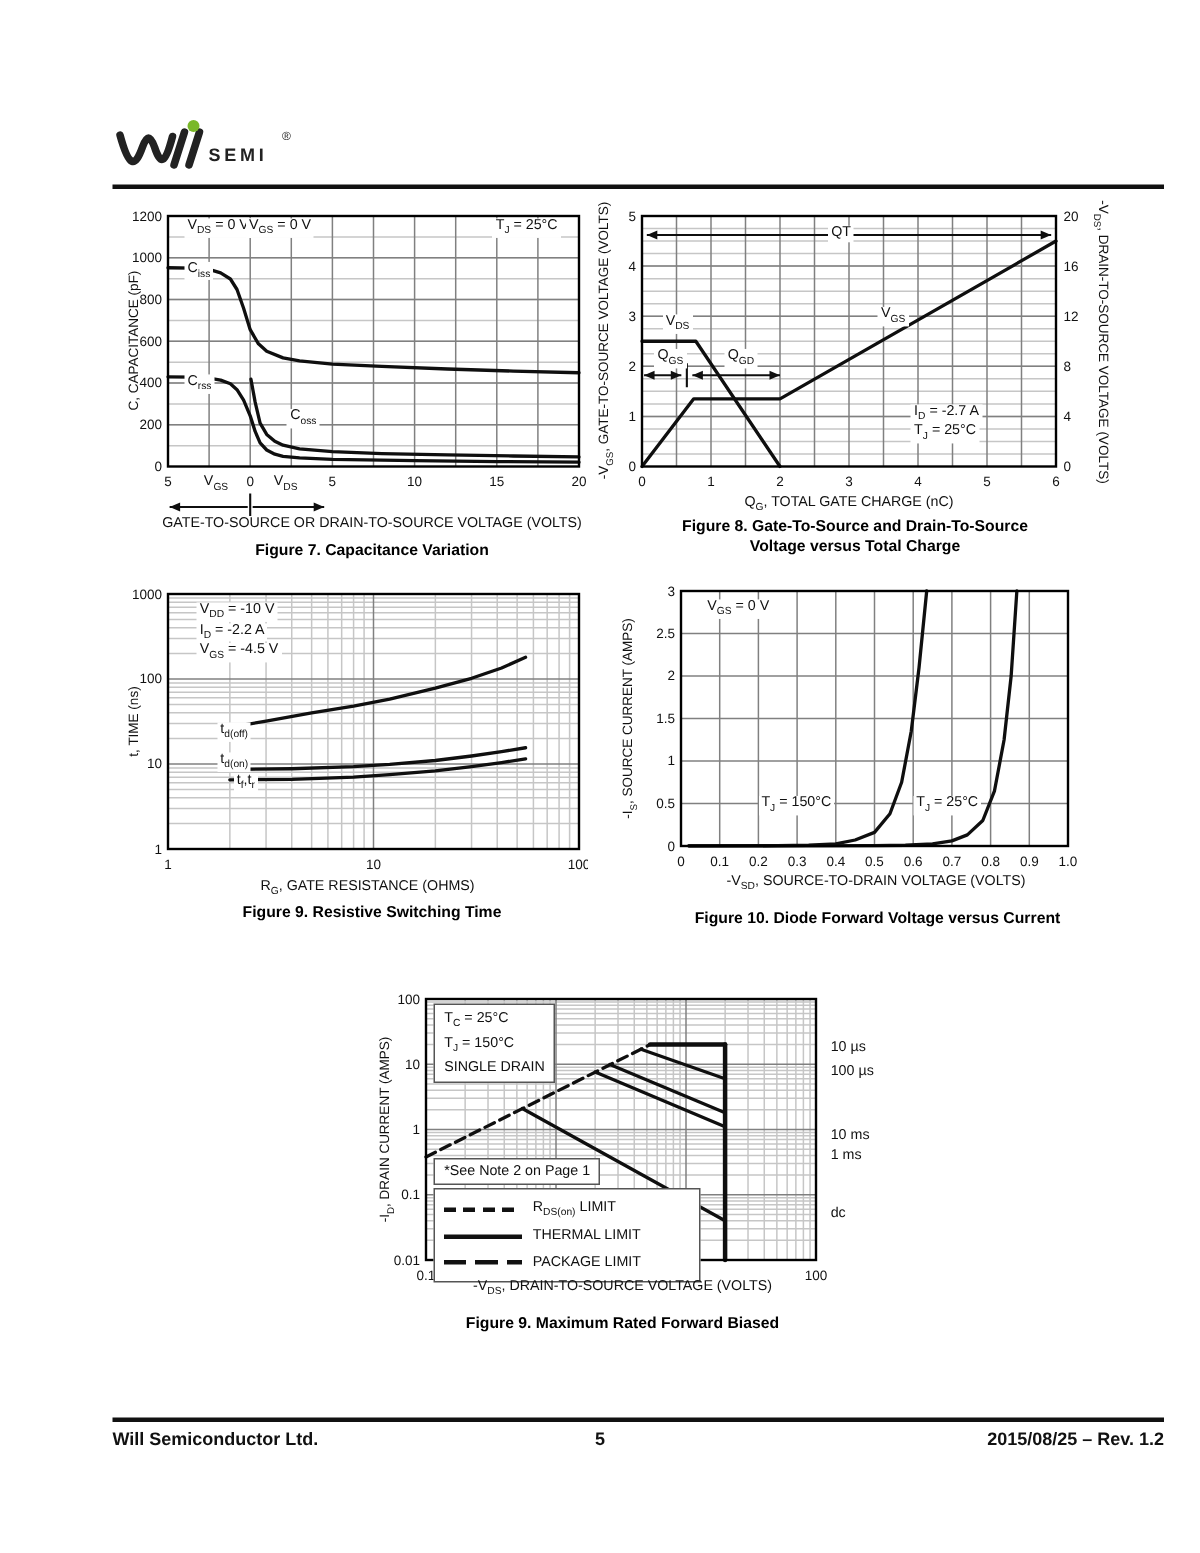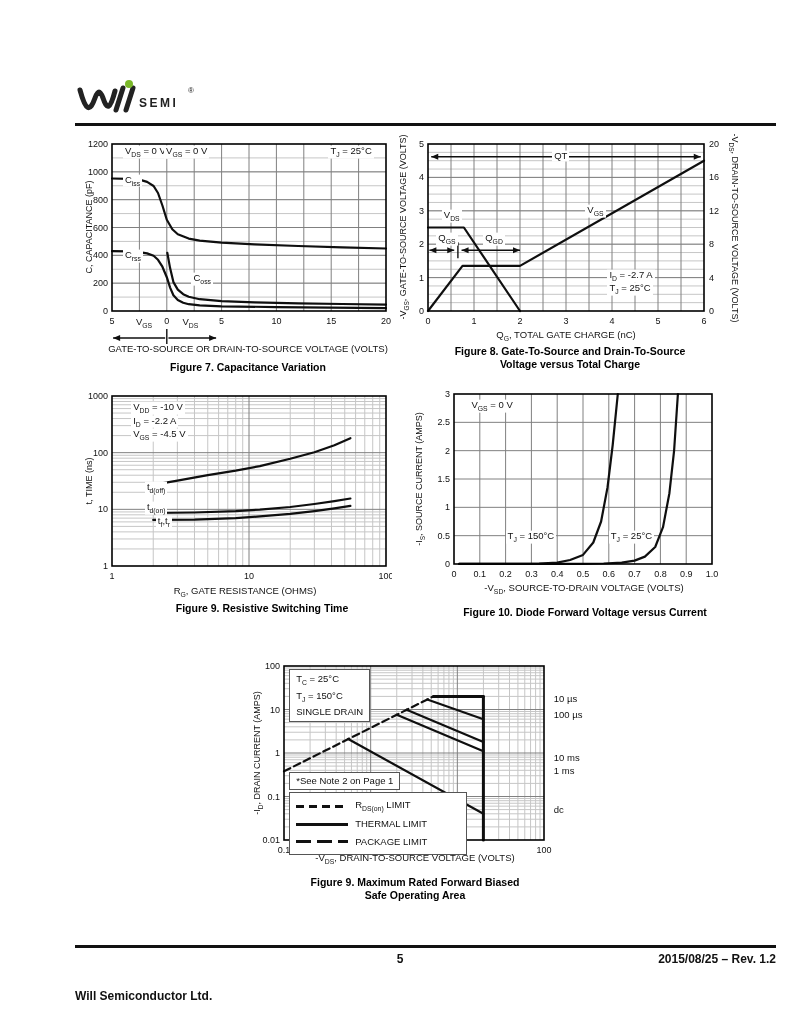--- a/index.html
+++ b/index.html
@@ -24,41 +24,41 @@
   
   #f7-svg{left:80px;top:138px;}   #f7-ov{left:112px;top:144px;width:274px;height:167px;}
   #f7-yl{left:89px;top:227px;}    #f7-xl{left:78px;top:343px;width:340px;}
   #f7-cap{left:78px;top:361px;width:340px;}
   #f8-svg{left:412px;top:138px;}  #f8-ov{left:428px;top:144px;width:276px;height:167px;}
   #f8-yl{left:404px;top:227px;}   #f8-yr{left:734px;top:228px;}
   #f8-xl{left:428px;top:329px;width:276px;}
   #f8-cap{left:415px;top:345px;width:310px;}
   #f9-svg{left:80px;top:390px;}   #f9-ov{left:112px;top:396px;width:274px;height:170px;}
   #f9-yl{left:89px;top:481px;}    #f9-xl{left:95px;top:585px;width:300px;}
-  #f9-cap{left:92px;top:602px;width:340px;text-align:center;}
+  #f9-cap{left:78px;top:602px;width:340px;text-align:center;}
   #f10-svg{left:420px;top:388px;} #f10-ov{left:454px;top:394px;width:258px;height:170px;}
   #f10-yl{left:420px;top:479px;}  #f10-xl{left:434px;top:582px;width:300px;}
   #f10-cap{left:405px;top:606px;width:360px;}
   #f11-svg{left:250px;top:660px;} #f11-ov{left:284px;top:666px;width:260px;height:174px;}
   #f11-yl{left:258px;top:753px;}  #f11-xl{left:255px;top:852px;width:320px;}
   #f11-cap{left:245px;top:876px;width:340px;}
   
   .obox{position:absolute;background:#fff;border:1px solid #555;font-size:9.5px;
         padding:2px 6px;white-space:nowrap;line-height:1.5;color:#111;}
   #f11-cond{left:2%;top:2%;}
   #f11-note{left:2%;top:61%;padding:1px 6px;}
   #f11-legend{left:2%;top:72.5%;width:63%;}
   .lgrow{display:flex;align-items:center;gap:7px;margin:3px 0;}
   .lgl{width:52px;height:3px;flex:none;}
   .lg-solid{background:#111;}
   .lg-dash{background:repeating-linear-gradient(90deg,#111 0 8px,transparent 8px 13px);}
   .lg-longdash{background:repeating-linear-gradient(90deg,#111 0 15px,transparent 15px 21px);}
   
   #footer-rule{position:absolute;left:75px;top:945px;width:701px;height:3px;background:#111;}
-  #footer-company{position:absolute;left:75px;top:952px;font-size:12px;font-weight:bold;margin-top:37px;}
+  #footer-company{position:absolute;left:75px;top:952px;font-size:12px;font-weight:bold;}
   #footer-page{position:absolute;left:0;top:952px;width:800px;text-align:center;font-size:12px;font-weight:bold;}
   #footer-rev{position:absolute;left:480px;top:952px;width:296px;text-align:right;font-size:12px;font-weight:bold;}
 </style>
 </head>
 <body>
 
 <div id="page">
 
   <svg id="logo" viewBox="0 0 130 42">
     <path d="M4 12 C 10 34, 14 34, 19 20 C 22 12, 24 12, 27 20 C 31 32, 34 32, 39 13" stroke="#222" stroke-width="5" fill="none" stroke-linecap="round"></path>
@@ -447,21 +447,20 @@
       </div>
     <div class="anno" style="left: 103%; top: 19%;">10 µs</div>
         <div class="anno" style="left: 103%; top: 28%;">100 µs</div>
         <div class="anno" style="left: 103%; top: 44%; margin-top: 28px;">1 ms</div>
         <div class="anno" style="left: 103%; top: 53%;">10 ms</div>
         <div class="anno" style="left: 103%; top: 83%;">dc</div>
       </div>
     <div class="xlab" id="f11-xl">-V<sub>DS</sub>, DRAIN-TO-SOURCE VOLTAGE (VOLTS)</div>
     <div class="cap" id="f11-cap">
       <div>Figure 9. Maximum Rated Forward Biased</div>
-      <div>Safe Operating Area</div>
     </div>
   </div>
 
   <div id="footer-rule"></div>
   <div id="footer-company">Will Semiconductor Ltd.</div>
   <div id="footer-page">5</div>
   <div id="footer-rev">2015/08/25 – Rev. 1.2</div>
 
 </div>
 

